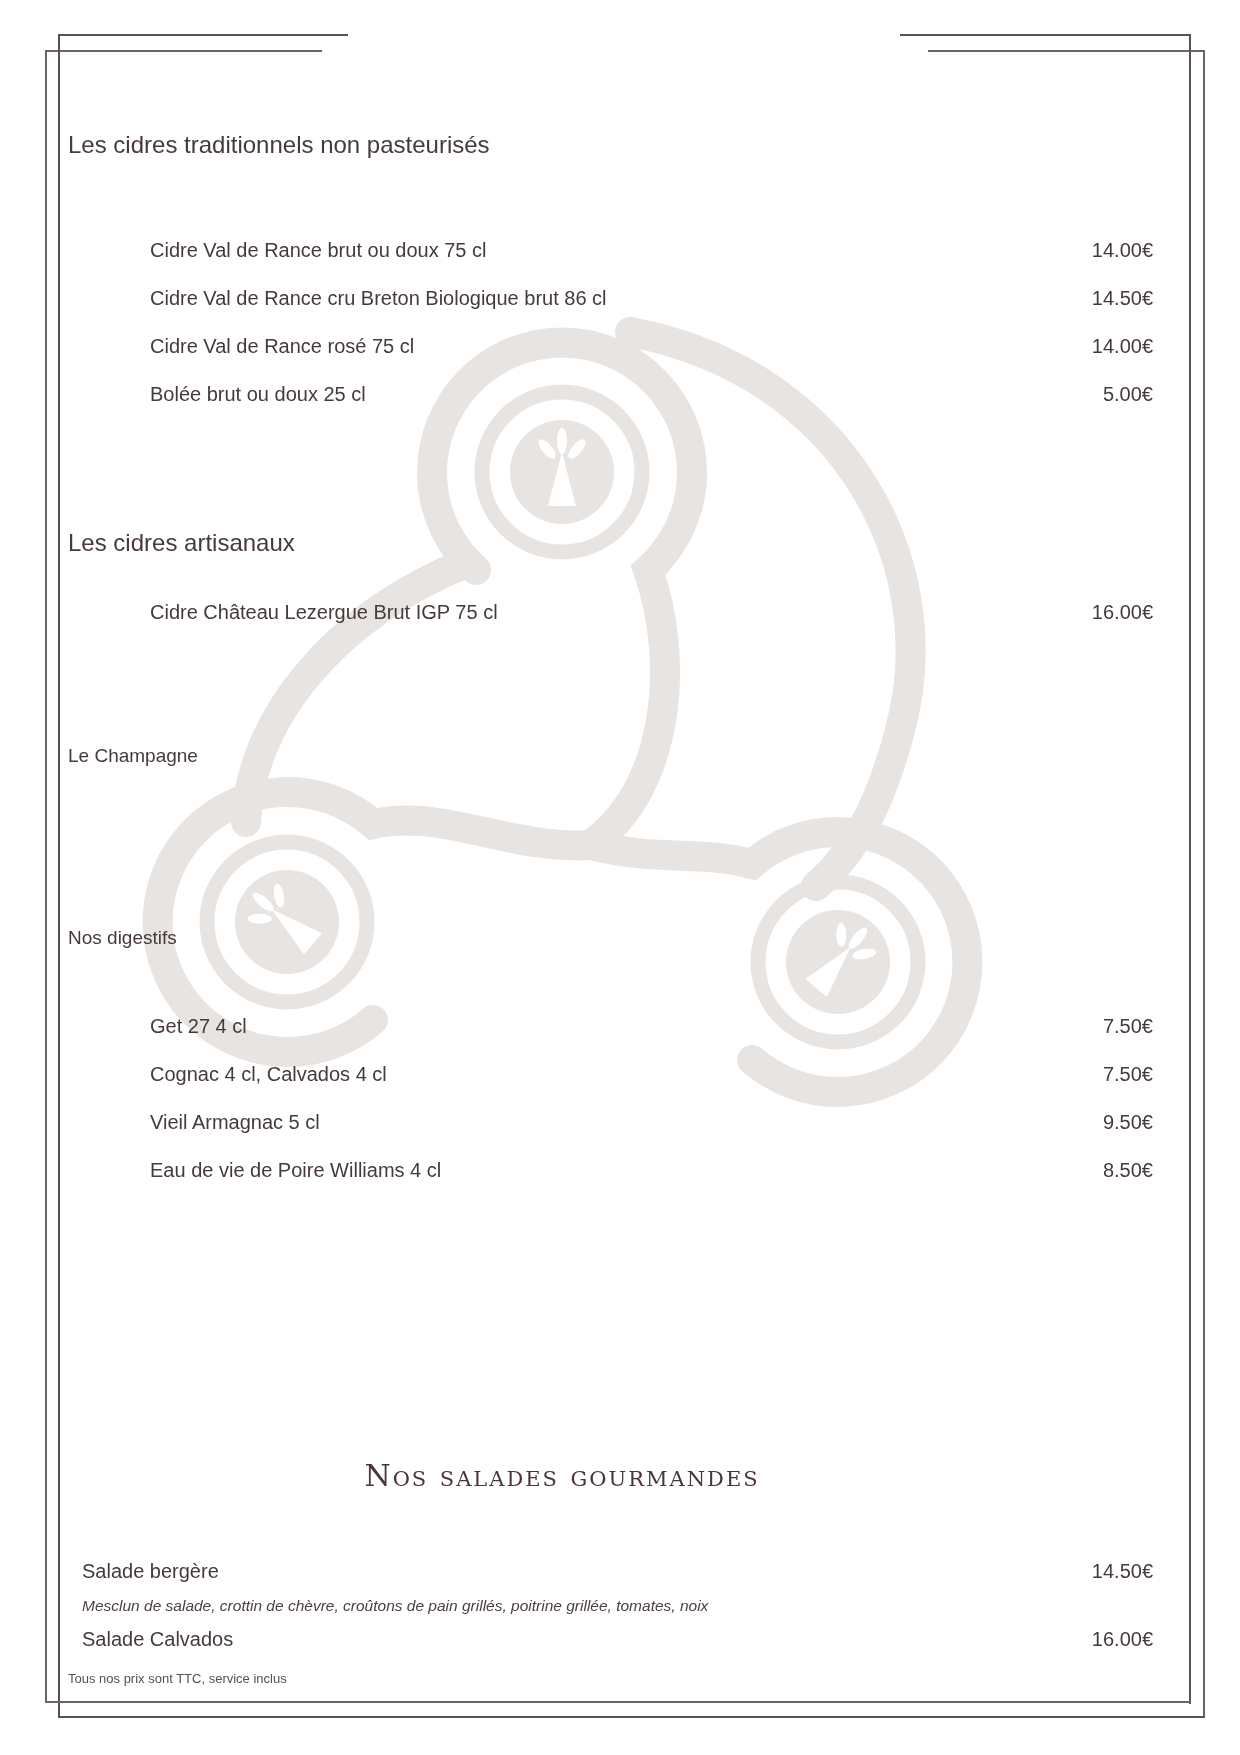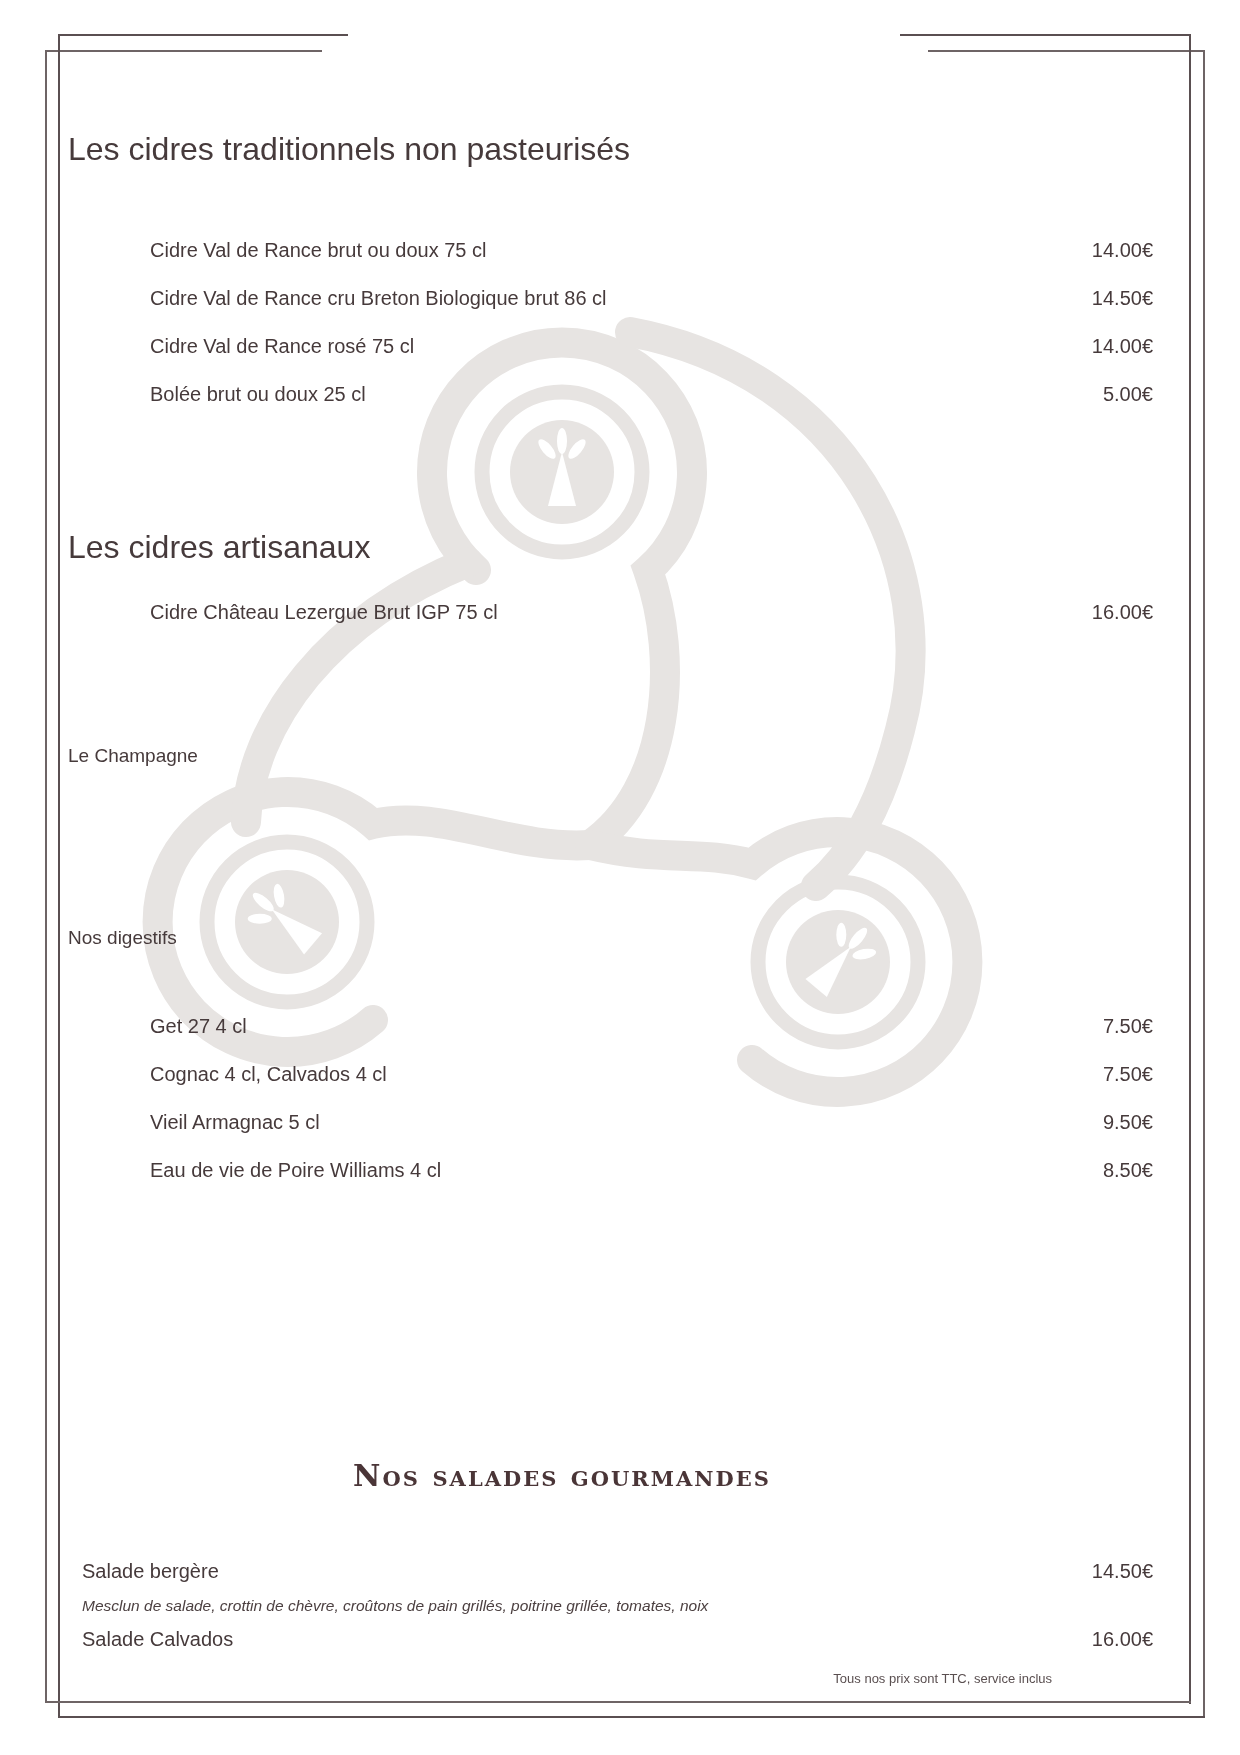--- a/index.html
+++ b/index.html
@@ -9,34 +9,34 @@
     background:#ffffff;
     overflow:hidden;
     font-family:"Liberation Sans","DejaVu Sans",sans-serif;
     color:#463a3b;
   }
   .watermark{position:absolute;left:0;top:0;z-index:0;}
   .frame{position:absolute;z-index:2;background:#5a4f51;}
   .frame.lt{background:#6e6465;}
   .content{position:absolute;left:68px;top:0;width:1085px;height:1755px;z-index:3;}
   .sec-h{position:absolute;left:0;margin:0;font-weight:normal;color:#463a3b;}
-  .sec-h.lg{font-size:32px;}
+  .sec-h.lg{font-size:24px;}
   .sec-h.sm{font-size:19px;}
   .list{position:absolute;left:50px;right:0;}
   .row{height:48px;display:flex;justify-content:space-between;align-items:center;font-size:20px;margin-left:32px;}
   .row .price{white-space:nowrap;}
   .salades-title{
     position:absolute;top:1458px;left:0;width:988px;text-align:center;
     font-family:"DejaVu Serif","Liberation Serif",serif;
-    font-variant:small-caps;font-weight:bold;font-size:30px;letter-spacing:2px;
+    font-variant:small-caps;font-weight:normal;font-size:30px;letter-spacing:2px;
     color:#4a3537;
   }
   .salade-row{position:absolute;left:14px;right:0;display:flex;justify-content:space-between;align-items:center;font-size:20px;}
   .salade-desc{position:absolute;left:14px;right:0;font-size:15.5px;color:#4c4041;font-style:italic;}
-  .footer-note{position:absolute;top:1671px;left:0;width:984px;text-align:right;font-size:13px;color:#5a4f50;}
+  .footer-note{position:absolute;top:1671px;left:0;width:984px;text-align:left;font-size:13px;color:#5a4f50;}
 </style>
 </head>
 <body>
 
 <div class="page">
 
   <svg class="watermark" width="1240" height="1755" viewBox="0 0 1240 1755" aria-hidden="true">
     <g fill="none" stroke="#e7e4e2" stroke-width="30" stroke-linecap="round">
 
       <path d="M 590 845 C 670 790 680 660 648 570 A 130 130 0 1 0 476 570"></path>

